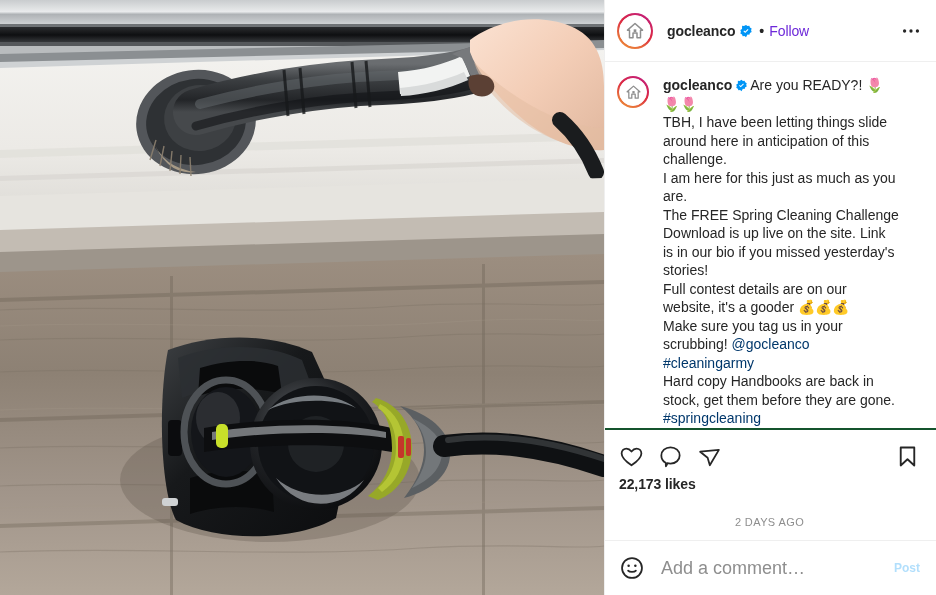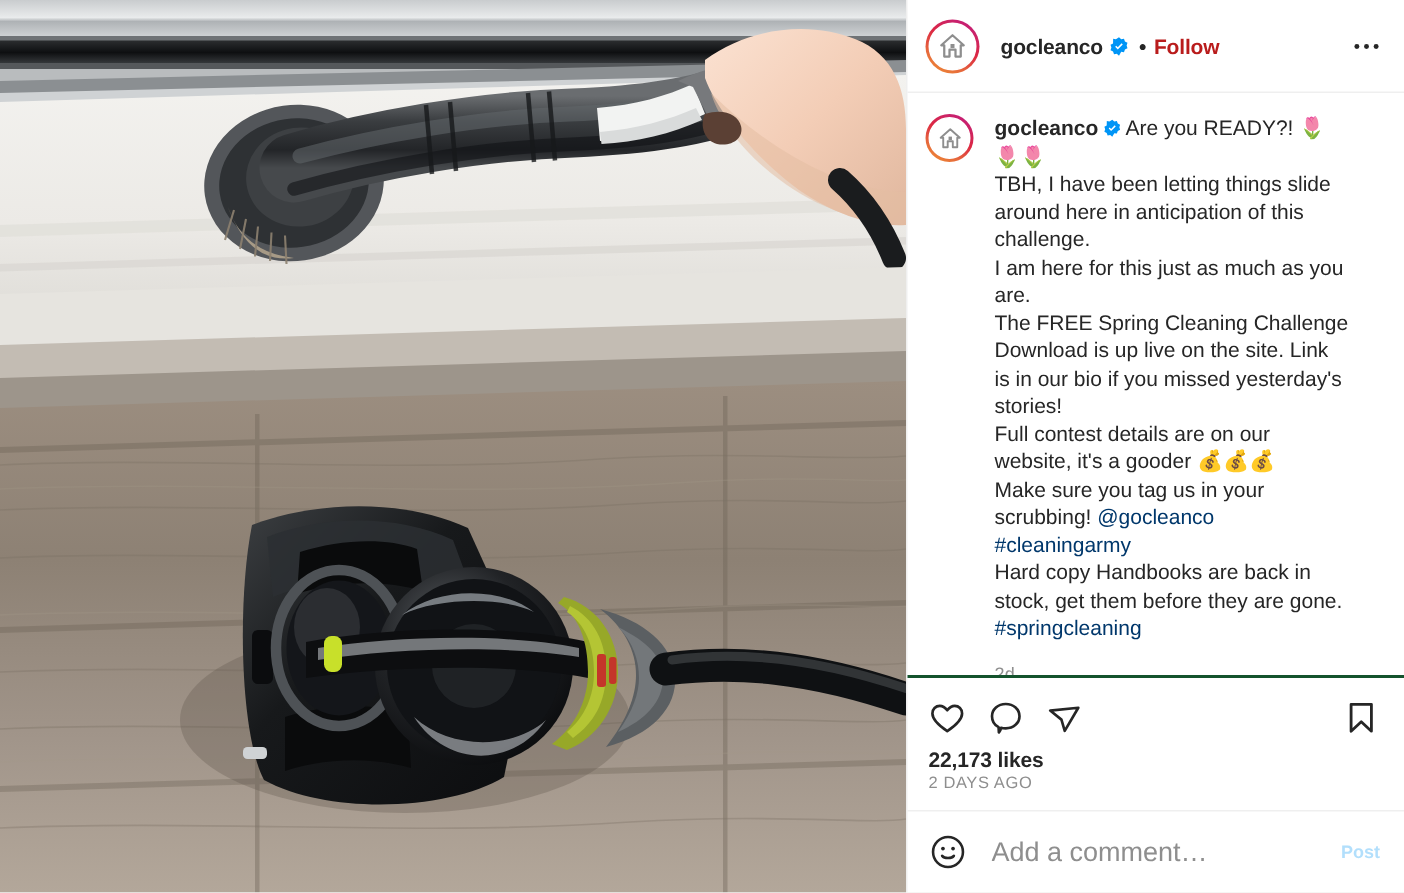--- a/index.html
+++ b/index.html
@@ -60,21 +60,21 @@
   .hdr-user {
     margin-left: 14px;
     display: flex; align-items: center;
     font-size: 14px; font-weight: bold; color: #262626;
     letter-spacing: -0.1px;
   }
   .verified { margin-left: 4px; display: flex; }
   .verified svg { width: 14px; height: 14px; display: block; }
   .dot-sep { color: #262626; font-weight: bold; margin: 0 5px 0 6px; font-size: 14px; }
   .follow-link {
-    color: #b91c1c; font-size: 14px; font-weight: bold;
+    color: #6d28d9; font-size: 14px; font-weight: normal;
     cursor: pointer; letter-spacing: -0.1px;
   }
   .more-btn {
     margin-left: auto; width: 30px; height: 30px;
     display: flex; align-items: center; justify-content: center;
     cursor: pointer; color: #262626;
   }
   .more-btn svg { width: 22px; height: 22px; display: block; }
 
   
@@ -120,21 +120,21 @@
   .action-row { display: flex; align-items: center; height: 36px; }
   .act-btn { cursor: pointer; color: #262626; display: flex; margin-right: 14px; }
   .act-btn svg { display: block; }
   .act-spacer { margin-left: auto; }
   .likes {
     font-size: 14px; font-weight: bold; color: #262626;
     margin-top: 2px; letter-spacing: -0.1px;
   }
   .timeago {
     font-size: 11px; color: #8e8e8e;
-    letter-spacing: 0.4px; margin-top: 2px; padding-bottom: 12px;
+    letter-spacing: 0.4px; margin-top: 24px; padding-bottom: 12px; text-align: center;
   }
 
   
   .p-comment {
     flex: none; height: 55px;
     border-top: 1px solid #efefef;
     display: flex; align-items: center;
     padding: 0 16px 0 14px;
   }
   .emoji-btn { width: 26px; height: 26px; flex: none; cursor: pointer; display: flex; }

